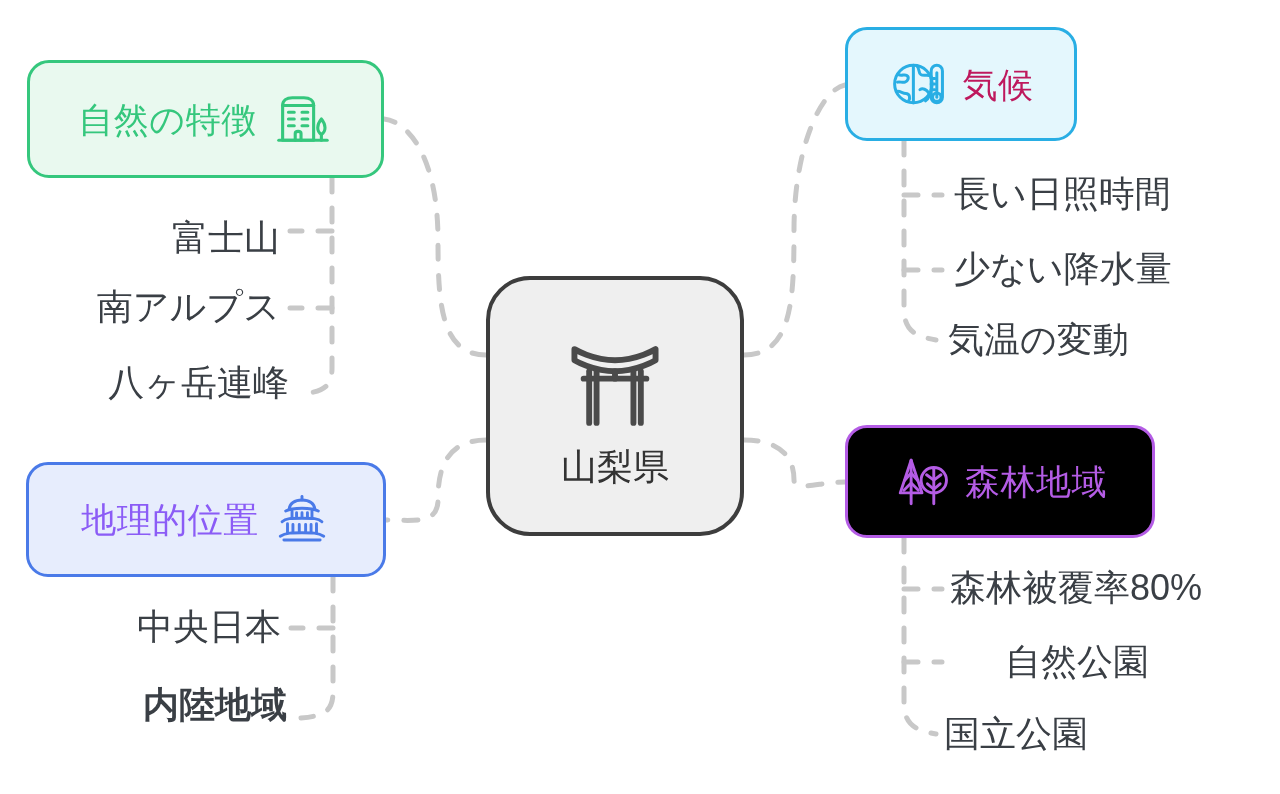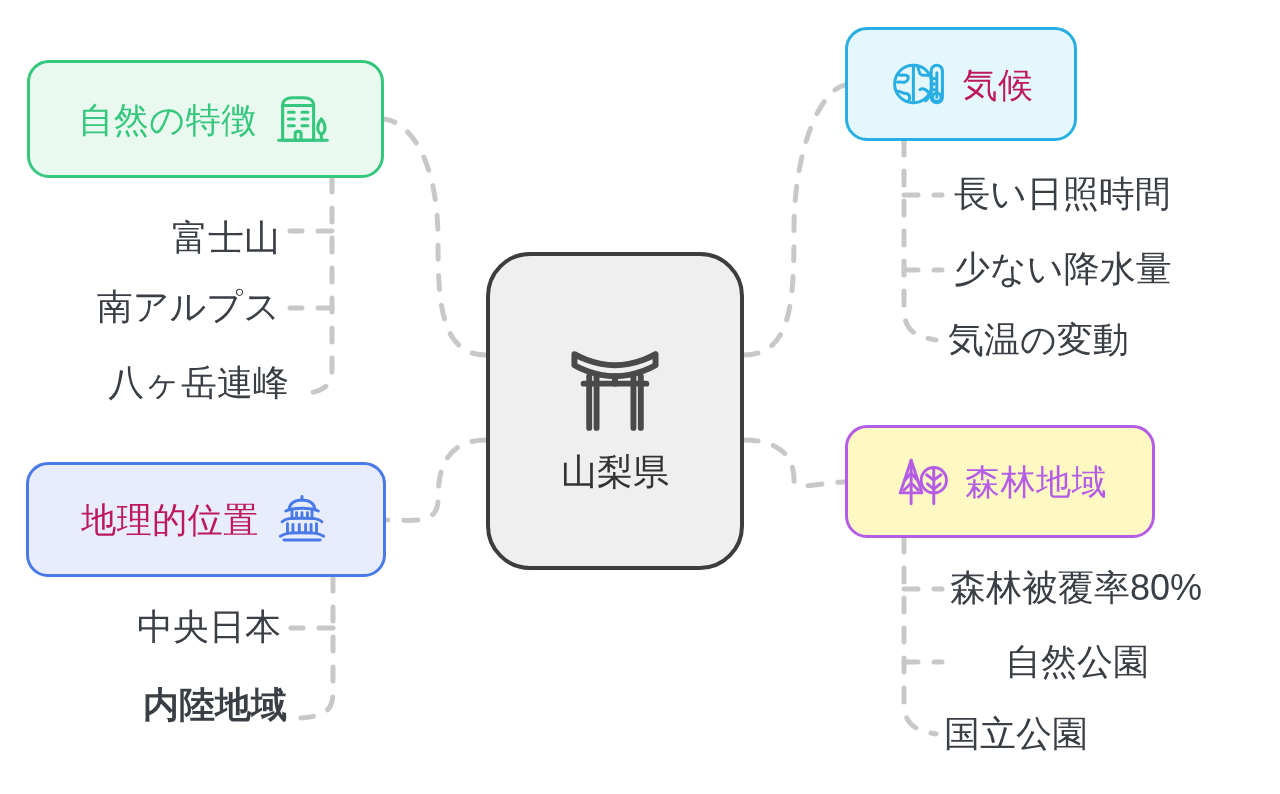--- a/index.html
+++ b/index.html
@@ -76,37 +76,37 @@
   }
   #node-climate .label { color: #be185d; }
 
   
   #node-geography {
     left: 26px;  top: 462px;
     width: 360px; height: 115px;
     border-color: #4a7ae8;
     background: #e7edfd;
   }
-  #node-geography .label { color: #be185d; }
+  #node-geography .label { color: #8b5cf6; }
 
   
   #node-forest {
     left: 845px; top: 425px;
     width: 310px; height: 113px;
     border-color: #b45ce5;
-    background: #fef9c3;
+    background: #000000;
     text-align: center;
   }
   #node-forest .label { color: #b45ce5; }
 
   
   #node-center {
     position: absolute;
-    left: 486px; top: 252px;
-    width: 258px; height: 318px;
+    left: 486px; top: 276px;
+    width: 258px; height: 260px;
     box-sizing: border-box;
     border: 4px solid #3d3d3d;
     border-radius: 44px;
     background: #efefef;
     display: flex;
     flex-direction: column;
     align-items: center;
     justify-content: center;
   }
   #node-center .label {

